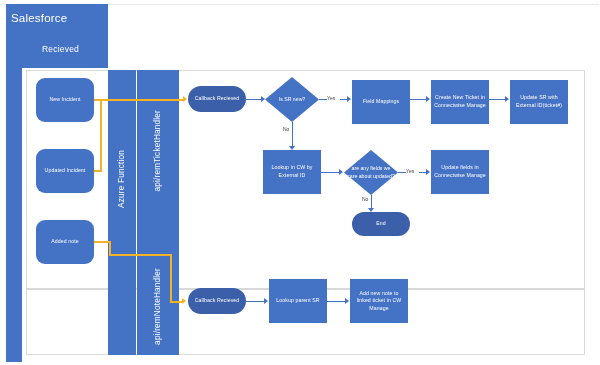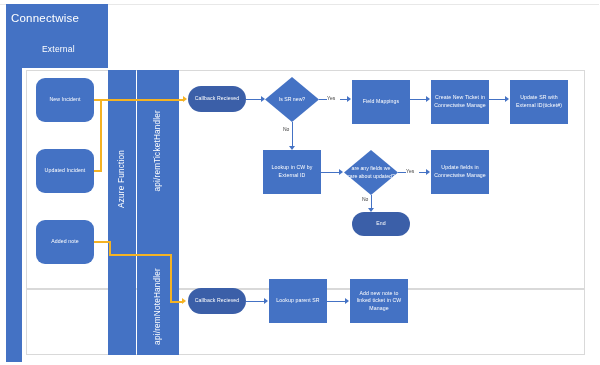--- a/index.html
+++ b/index.html
@@ -62,24 +62,24 @@
 
 <div id="canvas">
 
   <div class="page-frame"></div>
 
   <div class="pool-outline" style="left:26px;top:70px;width:559px;height:219px;"></div>
   <div class="pool-outline" style="left:26px;top:289px;width:559px;height:66px;"></div>
 
   <div class="lane-head salesforce" style="left:6px;top:4px;width:102px;height:32px;"></div>
   <div class="lane-head salesforce" style="left:6px;top:36px;width:16px;height:326px;"></div>
-  <div class="lane-head-label" style="left:11px;top:12px;font-size:11.5px;">Connectwise</div>
+  <div class="lane-head-label" style="left:11px;top:12px;font-size:11.5px;">Salesforce</div>
 
   <div class="lane-head" style="left:22px;top:36px;width:86px;height:32px;"></div>
-  <div class="lane-head-label" style="left:42px;top:44px;font-size:8.5px;">External</div>
+  <div class="lane-head-label" style="left:42px;top:44px;font-size:8.5px;">Recieved</div>
 
   <div class="lane-head" style="left:108px;top:70px;width:28px;height:285px;"></div>
   <div class="lane-head-label vert" style="left:117px;top:150px;font-size:8.2px;">Azure Function</div>
 
   <div class="lane-head" style="left:137px;top:70px;width:42px;height:219px;"></div>
   <div class="lane-head-label vert" style="left:153px;top:110px;font-size:8.2px;">api/remTicketHandler</div>
 
   <div class="lane-head" style="left:137px;top:289px;width:42px;height:66px;"></div>
   <div class="lane-head-label vert" style="left:153px;top:268px;font-size:8.2px;">api/remNoteHandler</div>
 

